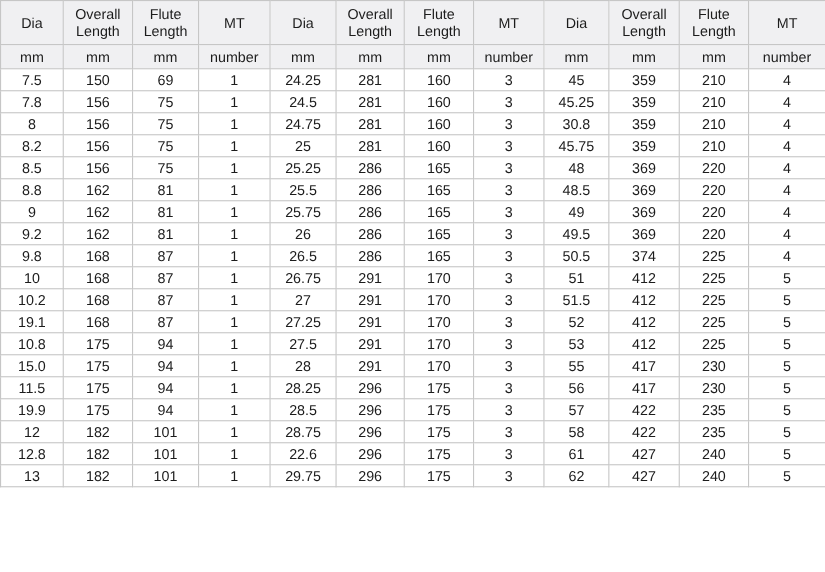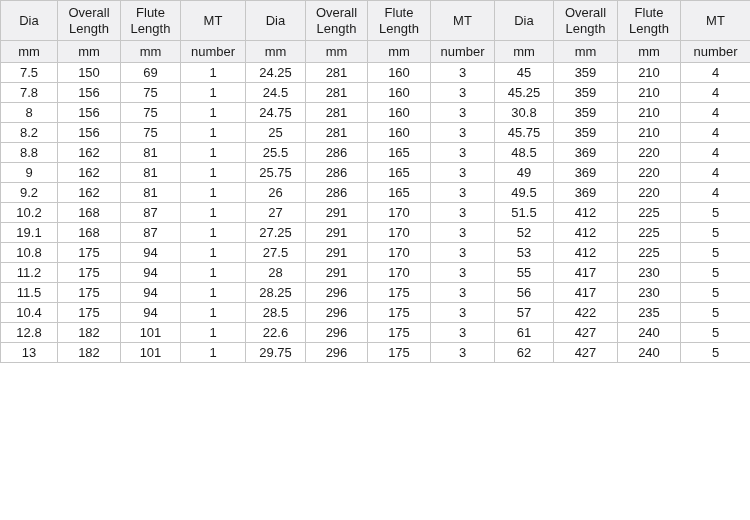--- a/index.html
+++ b/index.html
@@ -147,20 +147,34 @@
         <td>25</td>
         <td>281</td>
         <td>160</td>
         <td>3</td>
         <td>45.75</td>
         <td>359</td>
         <td>210</td>
         <td>4</td>
       </tr>
       <tr>
+        <td>8.5</td>
+        <td>156</td>
+        <td>75</td>
+        <td>1</td>
+        <td>25.25</td>
+        <td>286</td>
+        <td>165</td>
+        <td>3</td>
+        <td>48</td>
+        <td>369</td>
+        <td>220</td>
+        <td>4</td>
+      </tr>
+      <tr>
         <td>8.8</td>
         <td>162</td>
         <td>81</td>
         <td>1</td>
         <td>25.5</td>
         <td>286</td>
         <td>165</td>
         <td>3</td>
         <td>48.5</td>
         <td>369</td>
@@ -189,20 +203,48 @@
         <td>26</td>
         <td>286</td>
         <td>165</td>
         <td>3</td>
         <td>49.5</td>
         <td>369</td>
         <td>220</td>
         <td>4</td>
       </tr>
       <tr>
+        <td>9.8</td>
+        <td>168</td>
+        <td>87</td>
+        <td>1</td>
+        <td>26.5</td>
+        <td>286</td>
+        <td>165</td>
+        <td>3</td>
+        <td>50.5</td>
+        <td>374</td>
+        <td>225</td>
+        <td>4</td>
+      </tr>
+      <tr>
+        <td>10</td>
+        <td>168</td>
+        <td>87</td>
+        <td>1</td>
+        <td>26.75</td>
+        <td>291</td>
+        <td>170</td>
+        <td>3</td>
+        <td>51</td>
+        <td>412</td>
+        <td>225</td>
+        <td>5</td>
+      </tr>
+      <tr>
         <td>10.2</td>
         <td>168</td>
         <td>87</td>
         <td>1</td>
         <td>27</td>
         <td>291</td>
         <td>170</td>
         <td>3</td>
         <td>51.5</td>
         <td>412</td>
@@ -231,21 +273,21 @@
         <td>27.5</td>
         <td>291</td>
         <td>170</td>
         <td>3</td>
         <td>53</td>
         <td>412</td>
         <td>225</td>
         <td>5</td>
       </tr>
       <tr>
-        <td>11.2</td>
+        <td>15.0</td>
         <td>175</td>
         <td>94</td>
         <td>1</td>
         <td>28</td>
         <td>291</td>
         <td>170</td>
         <td>3</td>
         <td>55</td>
         <td>417</td>
         <td>230</td>
@@ -259,29 +301,43 @@
         <td>28.25</td>
         <td>296</td>
         <td>175</td>
         <td>3</td>
         <td>56</td>
         <td>417</td>
         <td>230</td>
         <td>5</td>
       </tr>
       <tr>
-        <td>10.4</td>
+        <td>19.9</td>
         <td>175</td>
         <td>94</td>
         <td>1</td>
         <td>28.5</td>
         <td>296</td>
         <td>175</td>
         <td>3</td>
         <td>57</td>
+        <td>422</td>
+        <td>235</td>
+        <td>5</td>
+      </tr>
+      <tr>
+        <td>12</td>
+        <td>182</td>
+        <td>101</td>
+        <td>1</td>
+        <td>28.75</td>
+        <td>296</td>
+        <td>175</td>
+        <td>3</td>
+        <td>58</td>
         <td>422</td>
         <td>235</td>
         <td>5</td>
       </tr>
       <tr>
         <td>12.8</td>
         <td>182</td>
         <td>101</td>
         <td>1</td>
         <td>22.6</td>

